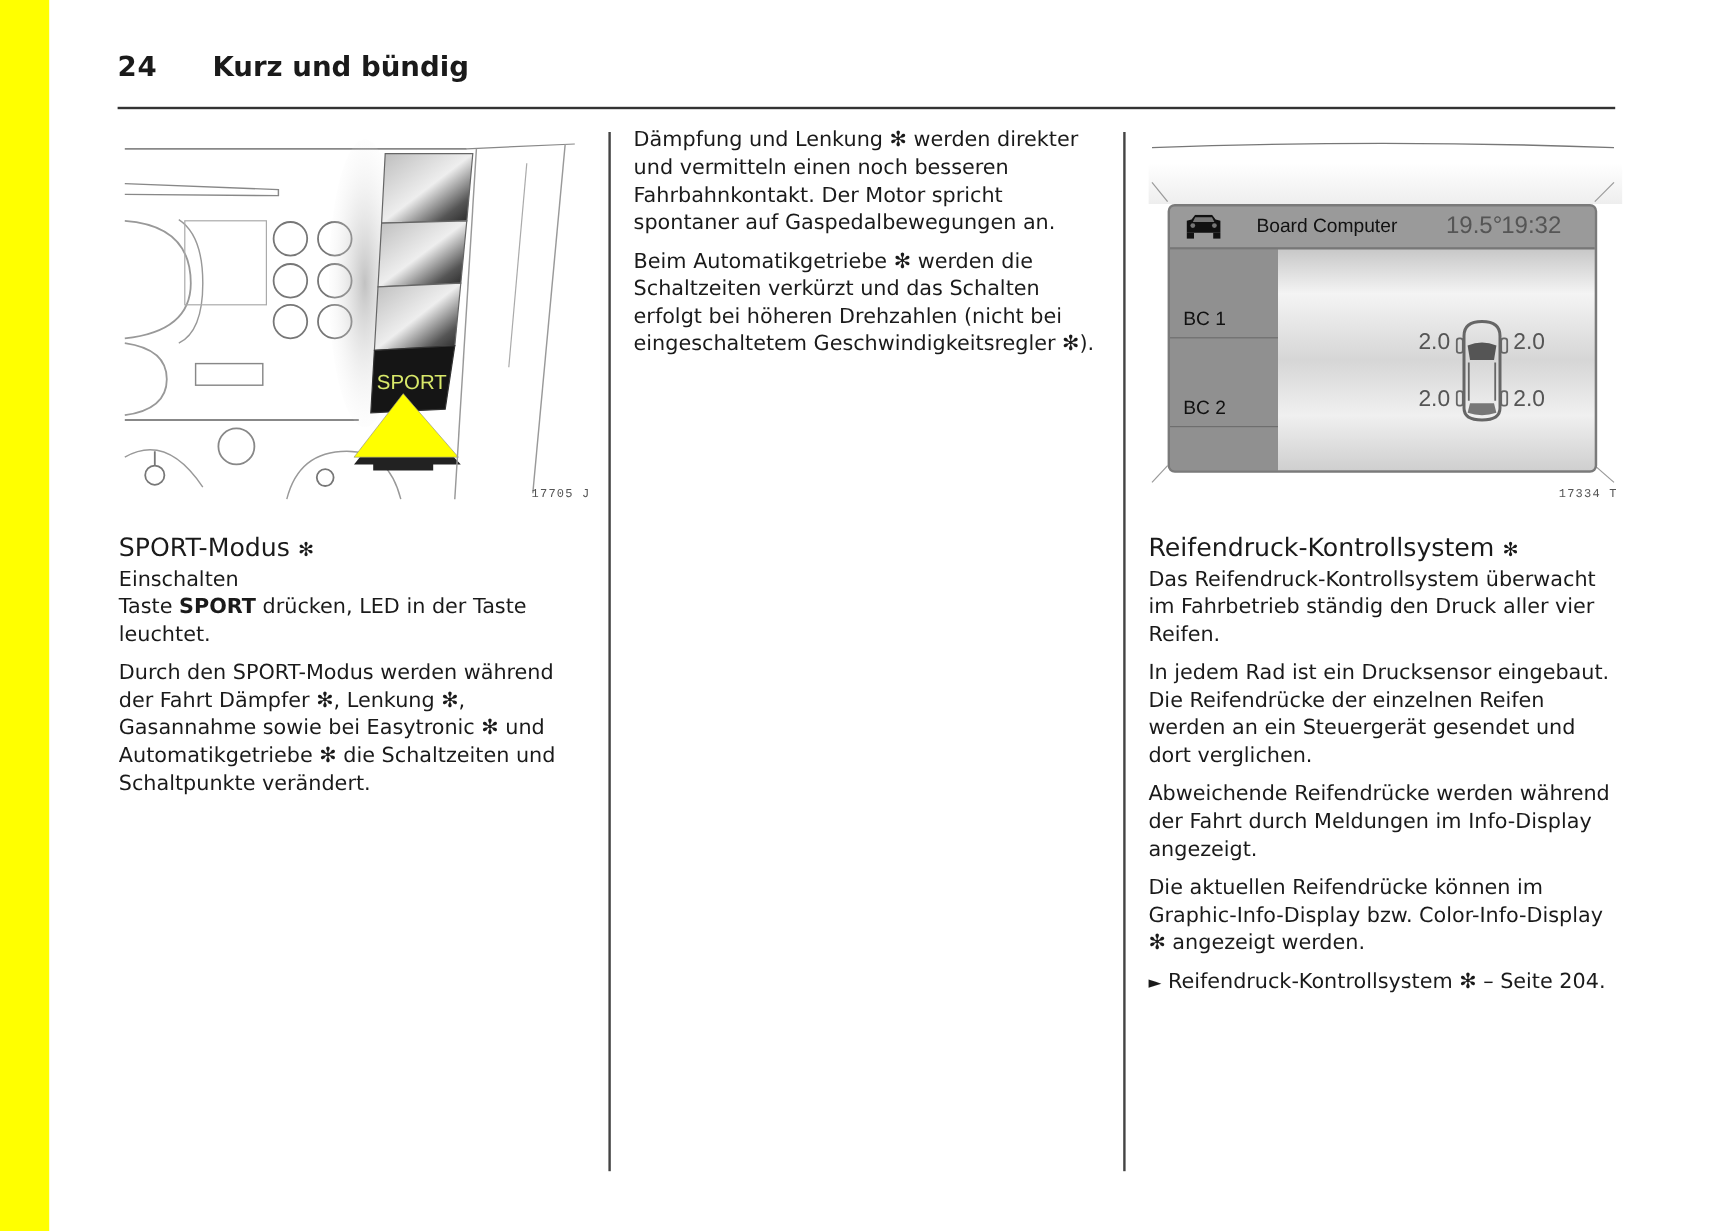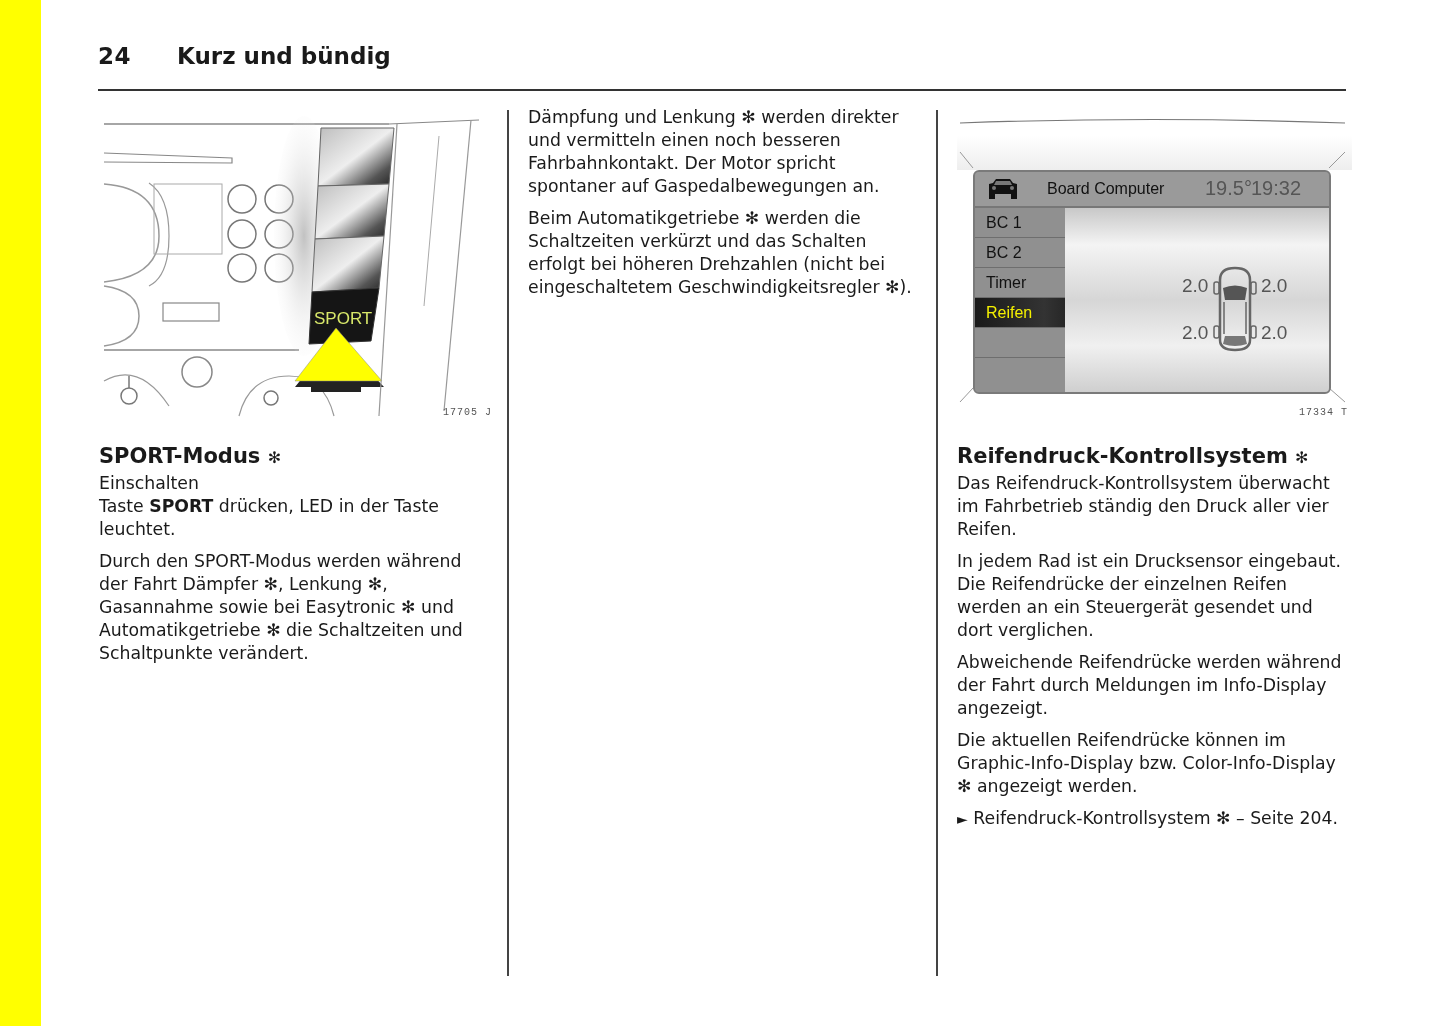--- a/index.html
+++ b/index.html
@@ -12,39 +12,39 @@
   .page-header { position: absolute; left: 98px; top: 40px; width: 1248px; height: 50px; }
   .page-number { position: absolute; left: 0; top: 3px; font-size: 23px; font-weight: bold; letter-spacing: 0.5px; }
   .page-title { position: absolute; left: 79px; top: 3px; font-size: 23px; font-weight: bold; }
   .header-rule { position: absolute; left: 98px; top: 89px; width: 1248px; height: 2px; background: #333; }
   .col-divider { position: absolute; top: 110px; width: 2px; height: 866px; background: #444; }
   .col { position: absolute; top: 106px; }
   .col-left { left: 99px; width: 395px; }
   .col-mid { left: 528px; width: 395px; }
   .col-right { left: 957px; width: 395px; }
   p, .para { margin: 0 0 9px 0; font-size: 17.3px; line-height: 23px; }
-  .section-heading { font-size: 21px; font-weight: bold; margin: 0; line-height: 28px; }
+  .section-heading { font-size: 21px; font-weight: normal; margin: 0; line-height: 28px; }
   .subheading { font-size: 17.3px; font-weight: normal; margin: 0; line-height: 23px; }
   .star { font-size: 16px; }
   .arrow { font-size: 14px; }
   .fig-id { position: absolute; font-size: 10px; color: #555; letter-spacing: 1px; font-family: Liberation Mono, monospace; }
   
   .fig1 { position: relative; width: 400px; height: 320px; }
   
   .fig2 { position: relative; width: 395px; height: 320px; }
   .display { position: absolute; left: 16px; top: 64px; width: 354px; height: 220px; border-radius: 6px;
     background: #8f8f8f; border: 2px solid #7a7a7a; overflow: hidden; }
   .disp-titlebar { position: absolute; left: 0; top: 0; width: 100%; height: 34px; background: #9a9a9a; border-bottom: 2px solid #777; }
   .disp-title { position: absolute; left: 72px; top: 8px; font-family: "Liberation Sans", sans-serif; font-size: 16px; color: #111; }
   .disp-temp { position: absolute; left: 230px; top: 5px; font-family: "Liberation Sans", sans-serif; font-size: 20px; color: #555; }
   .disp-time { position: absolute; left: 276px; top: 5px; font-family: "Liberation Sans", sans-serif; font-size: 20px; color: #555; }
   .disp-car-icon { position: absolute; left: 12px; top: 7px; }
   .disp-menu { position: absolute; left: 0; top: 36px; width: 90px; height: 184px; background: #909090; }
   .disp-menu-item { position: relative; height: 29px; border-bottom: 1px solid #6e6e6e; font-family: "Liberation Sans", sans-serif;
-    font-size: 16px; line-height: 30px; padding-left: 11px; color: #111; }
+    font-size: 16px; line-height: 30px; padding-left: 11px; color: #111; margin-top: 44px; }
   .disp-menu-item.active { background: linear-gradient(90deg, #1a1a1a, #333 70%, #222); color: #f4f000; width: 88px; border-right: 1px solid #555; }
   .disp-content { position: absolute; left: 90px; top: 36px; right: 0; bottom: 0;
     background: linear-gradient(180deg, #c8c8c8 0%, #f4f4f4 20%, #d6d6d6 50%, #f0f0f0 75%, #cfcfcf 100%); }
   .tire { position: absolute; font-family: "Liberation Sans", sans-serif; font-size: 19px; color: #555; }
 </style>
 </head>
 <body>
 
 <div class="side-strip"></div>
 

